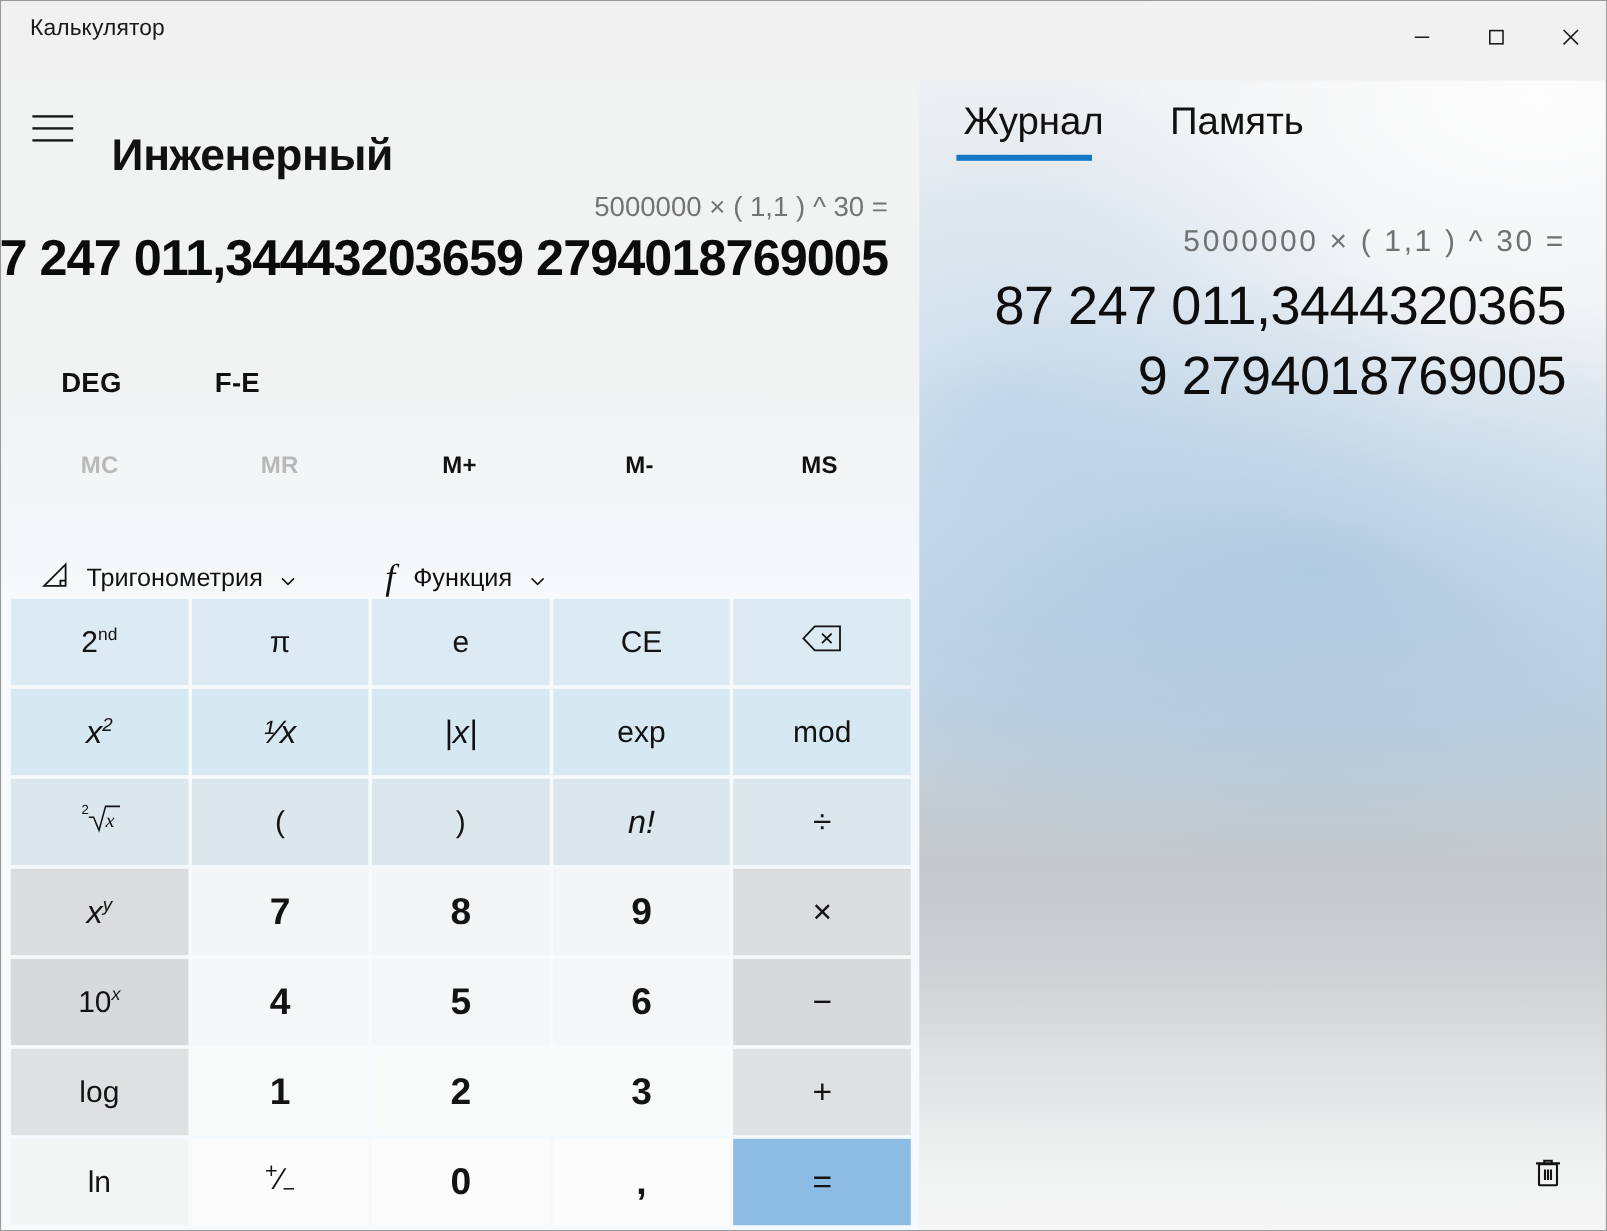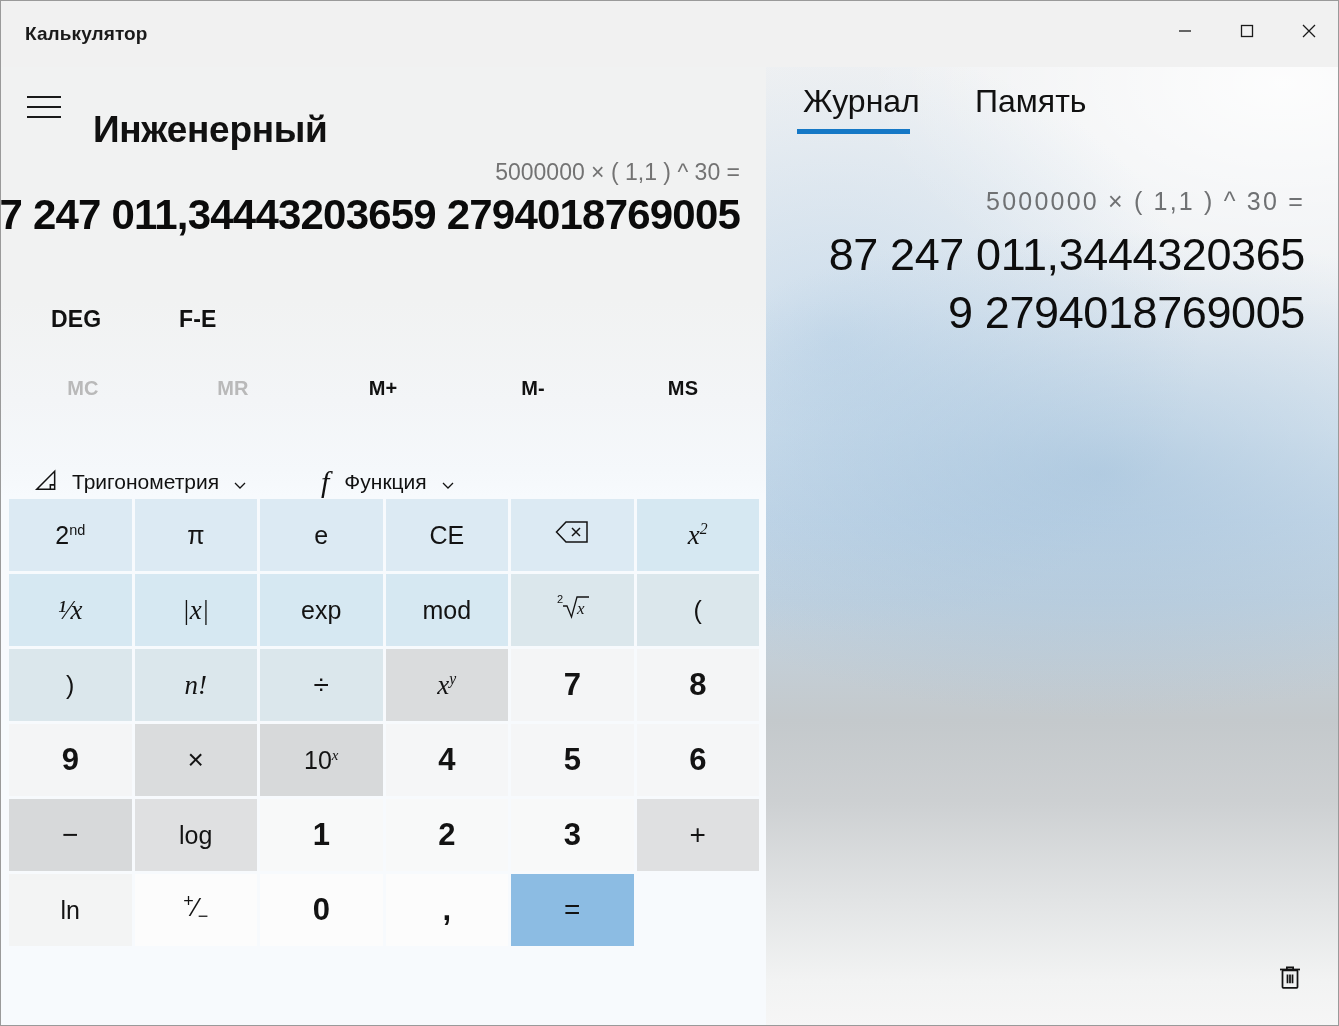--- a/index.html
+++ b/index.html
@@ -26,25 +26,24 @@
     position: absolute;
     top: 0; left: 0;
     width: 1339px;
     height: 66px;
     background: #f1f1f1;
     z-index: 40;
   }
   .titlebar-text {
     position: absolute;
     left: 24px;
-    top: 22px;
+    top: 12px;
     font-size: 19px;
     color: #1a1a1a;
     letter-spacing: .1px;
-    font-weight: bold;
   }
   .wincontrols {
     position: absolute;
     top: 0; right: 0;
     height: 60px;
     display: flex;
   }
   .wc {
     width: 62px;
     height: 60px;
@@ -205,21 +204,21 @@
     padding-right: 2px;
   }
 
   
   .keypad {
     position: absolute;
     left: 8px; top: 498px;
     width: 750px;
     height: 522px;
     display: grid;
-    grid-template-columns: repeat(6, 1fr);
+    grid-template-columns: repeat(5, 1fr);
     grid-template-rows: repeat(7, 1fr);
     gap: 3px;
   }
   .key {
     display: flex;
     align-items: center;
     justify-content: center;
     font-size: 25px;
     color: #131313;
     background: #ffffff;
@@ -235,21 +234,21 @@
   .k-gray3 { background: #dfe0e1; }
   .k-gray4 { background: #f3f4f4; }
   .k-num1  { background: #f4f5f6; }
   .k-num2  { background: #f5f6f7; }
   .k-num3  { background: #f8f9f9; }
   .k-num4  { background: #fcfcfc; }
   .k-eq    { background: #8cbce3; }
 
   .key .big   { font-size: 31px; font-weight: 700; }
   .key .mathi {
-    font-family: Liberation Serif, serif;
+    font-family: Liberation Sans, sans-serif;
     font-style: italic;
     font-size: 27px;
   }
   .key .op { font-size: 28px; }
   sup { font-size: .58em; vertical-align: super; line-height: 0; }
 
   
   .rightpane {
     position: absolute;
     left: 765px; top: 0;

